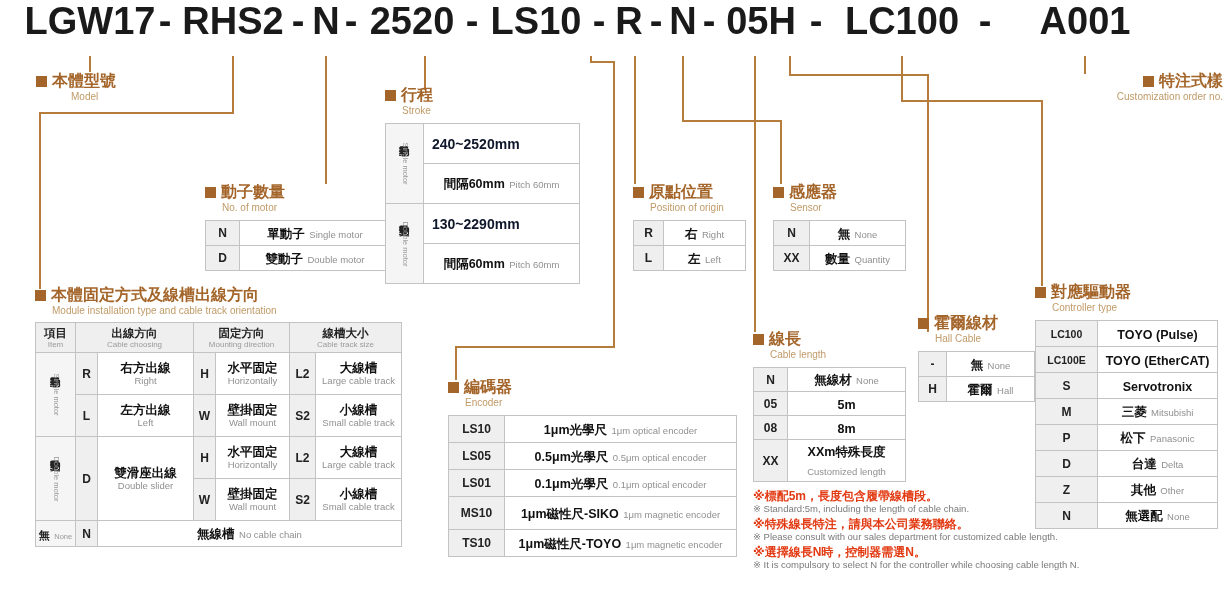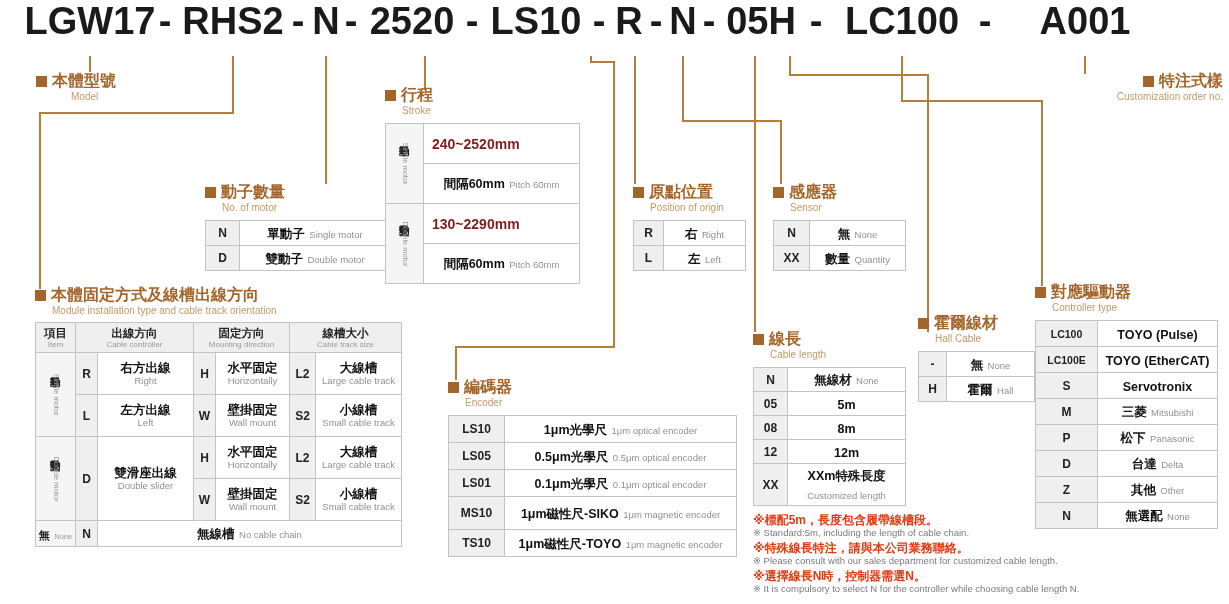--- a/index.html
+++ b/index.html
@@ -34,21 +34,21 @@
   td.code.small{font-size:10.5px;}
   td.lbl{text-align:center; padding:2px 6px;}
   .zh{font-weight:bold; font-size:12.5px; color:#111;}
   .en{font-size:9.5px; color:#909090;}
   td.stack .zh{display:block; line-height:14px;}
   td.stack .en{display:block; line-height:11px;}
   td.vhead{background:#F5F5F5; text-align:center;}
   .vwrap{writing-mode:vertical-lr; text-orientation:mixed; display:inline-block; line-height:1.15;}
   .vzh{font-weight:bold; font-size:10.5px; color:#222;}
   .ven{font-size:7.5px; color:#999;}
-  td.range{font-weight:bold; font-size:14px; color:#7f1d1d; padding:2px 8px;}
+  td.range{font-weight:bold; font-size:14px; color:#0f172a; padding:2px 8px;}
 
   
   .note-red{color:var(--red,#E23A12); font-weight:bold; font-size:12px; line-height:14px;}
   .note-gray{color:#7a7a7a; font-size:9.5px; line-height:11px; margin-bottom:3px;}
 </style>
 </head>
 <body>
 
 <div id="page">
 
@@ -237,21 +237,21 @@
           <col style="width:86px">
       </colgroup>
       <tbody>
           <tr style="height:30px">
         <th>
               <span class="hzh">項目</span>
               <span class="hen">Item</span>
             </th>
         <th colspan="2">
               <span class="hzh">出線方向</span>
-              <span class="hen">Cable controller</span>
+              <span class="hen">Cable choosing</span>
             </th>
         <th colspan="2">
               <span class="hzh">固定方向</span>
               <span class="hen">Mounting direction</span>
             </th>
         <th colspan="2">
               <span class="hzh">線槽大小</span>
               <span class="hen">Cable track size</span>
             </th>
       </tr>
@@ -382,24 +382,20 @@
         <td class="lbl"><span class="zh">無線材</span> <span class="en">None</span></td>
       </tr>
       <tr style="height:24px">
         <td class="code">05</td>
         <td class="lbl"><span class="zh">5m</span></td>
       </tr>
       <tr style="height:24px">
         <td class="code">08</td>
         <td class="lbl"><span class="zh">8m</span></td>
       </tr>
-      <tr style="height:24px">
-        <td class="code">12</td>
-        <td class="lbl"><span class="zh">12m</span></td>
-      </tr>
       <tr style="height:34px">
         <td class="code">XX</td>
         <td class="lbl"><span class="zh">XXm特殊長度</span> <span class="en">Customized length</span></td>
       </tr>
     </tbody>
       </table>
     <div style="margin-top:7px">
       <div class="note-red">※標配5m，長度包含履帶線槽段。</div>
       <div class="note-gray">※ Standard:5m, including the length of cable chain.</div>
       <div class="note-red">※特殊線長特注，請與本公司業務聯絡。</div>

